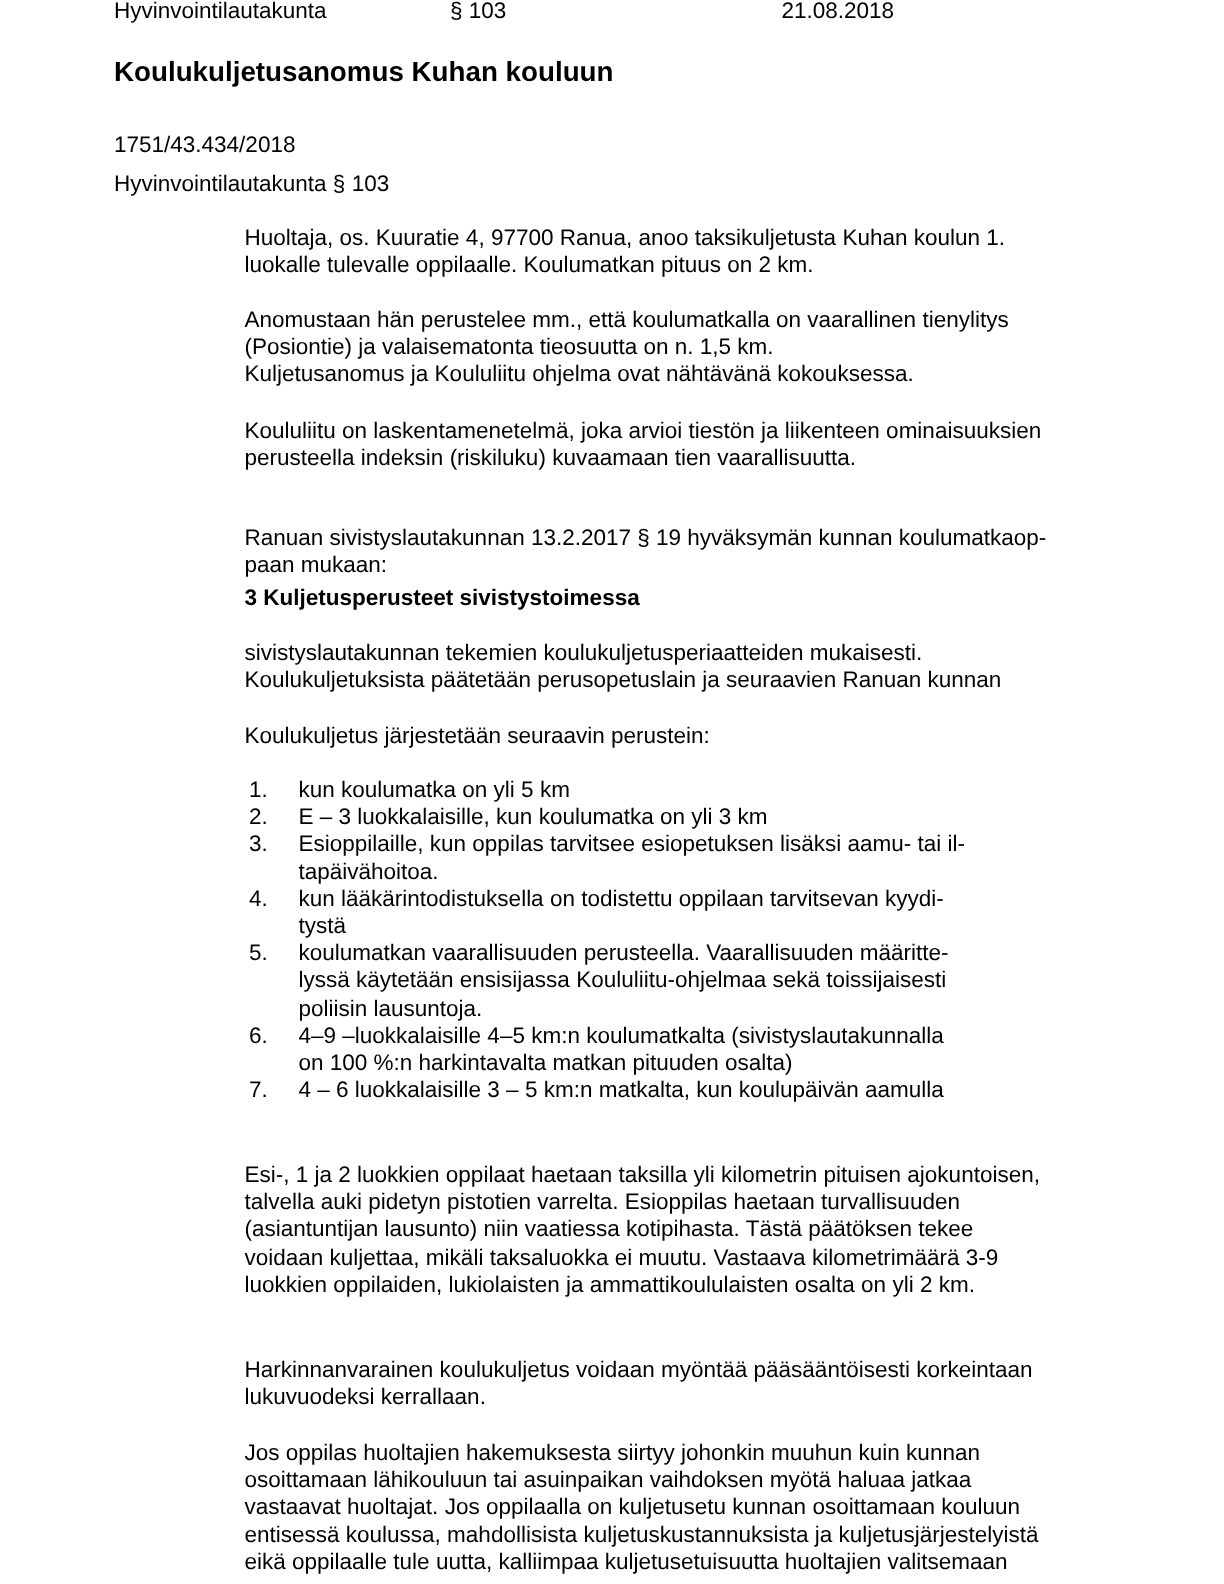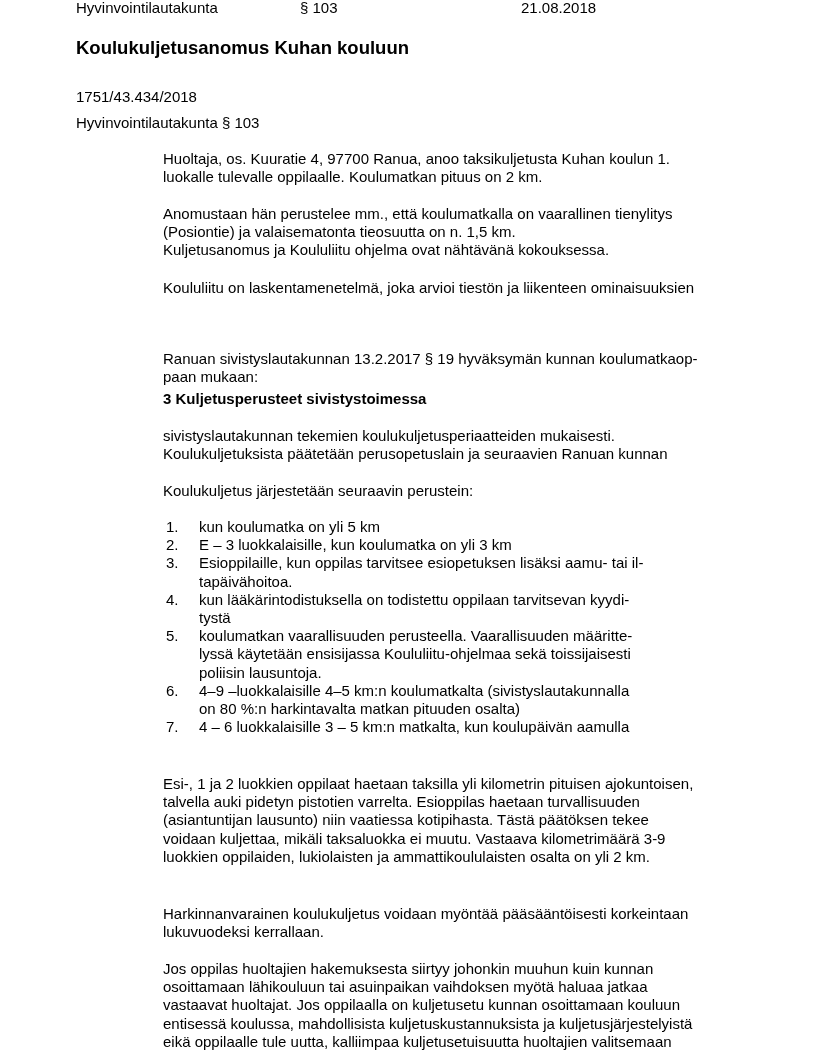--- a/index.html
+++ b/index.html
@@ -35,20 +35,21 @@
 </div>
 
 <div class="body" style="top:205px">
   <p>Anomustaan hän perustelee mm., että koulumatkalla on vaarallinen tienylitys</p>
   <p>(Posiontie) ja valaisematonta tieosuutta on n. 1,5 km.</p>
   <p>Kuljetusanomus ja Koululiitu ohjelma ovat nähtävänä kokouksessa.</p>
 </div>
 
 <div class="body" style="top:279px">
   <p>Koululiitu on laskentamenetelmä, joka arvioi tiestön ja liikenteen ominaisuuksien</p>
+  <p>perusteella indeksin (riskiluku) kuvaamaan tien vaarallisuutta.</p>
 </div>
 
 <div class="body" style="top:350px">
   <p>Ranuan sivistyslautakunnan 13.2.2017 § 19 hyväksymän kunnan koulumatkaop-</p>
   <p>paan mukaan:</p>
 </div>
 
 <div class="body" style="top:390px">
   <p class="heading">3 Kuljetusperusteet sivistystoimessa</p>
 </div>
@@ -83,21 +84,21 @@
   </li>
   <li>
     <span class="num">5.</span>
     <div>koulumatkan vaarallisuuden  perusteella. Vaarallisuuden määritte-</div>
     <div>lyssä käytetään ensisijassa Koululiitu-ohjelmaa sekä toissijaisesti</div>
     <div>poliisin lausuntoja.</div>
   </li>
   <li>
     <span class="num">6.</span>
     <div>4–9 –luokkalaisille 4–5 km:n koulumatkalta (sivistyslautakunnalla</div>
-    <div>on 80 %:n harkintavalta matkan pituuden osalta)</div>
+    <div>on 100 %:n harkintavalta matkan pituuden osalta)</div>
   </li>
   <li>
     <span class="num">7.</span>
     <div>4 – 6 luokkalaisille 3 – 5 km:n matkalta, kun koulupäivän aamulla</div>
   </li>
 </ul>
 
 <div class="body" style="top:775px">
   <p>Esi-, 1 ja 2 luokkien oppilaat haetaan taksilla yli kilometrin pituisen ajokuntoisen,</p>
   <p>talvella auki pidetyn pistotien varrelta. Esioppilas haetaan turvallisuuden</p>

